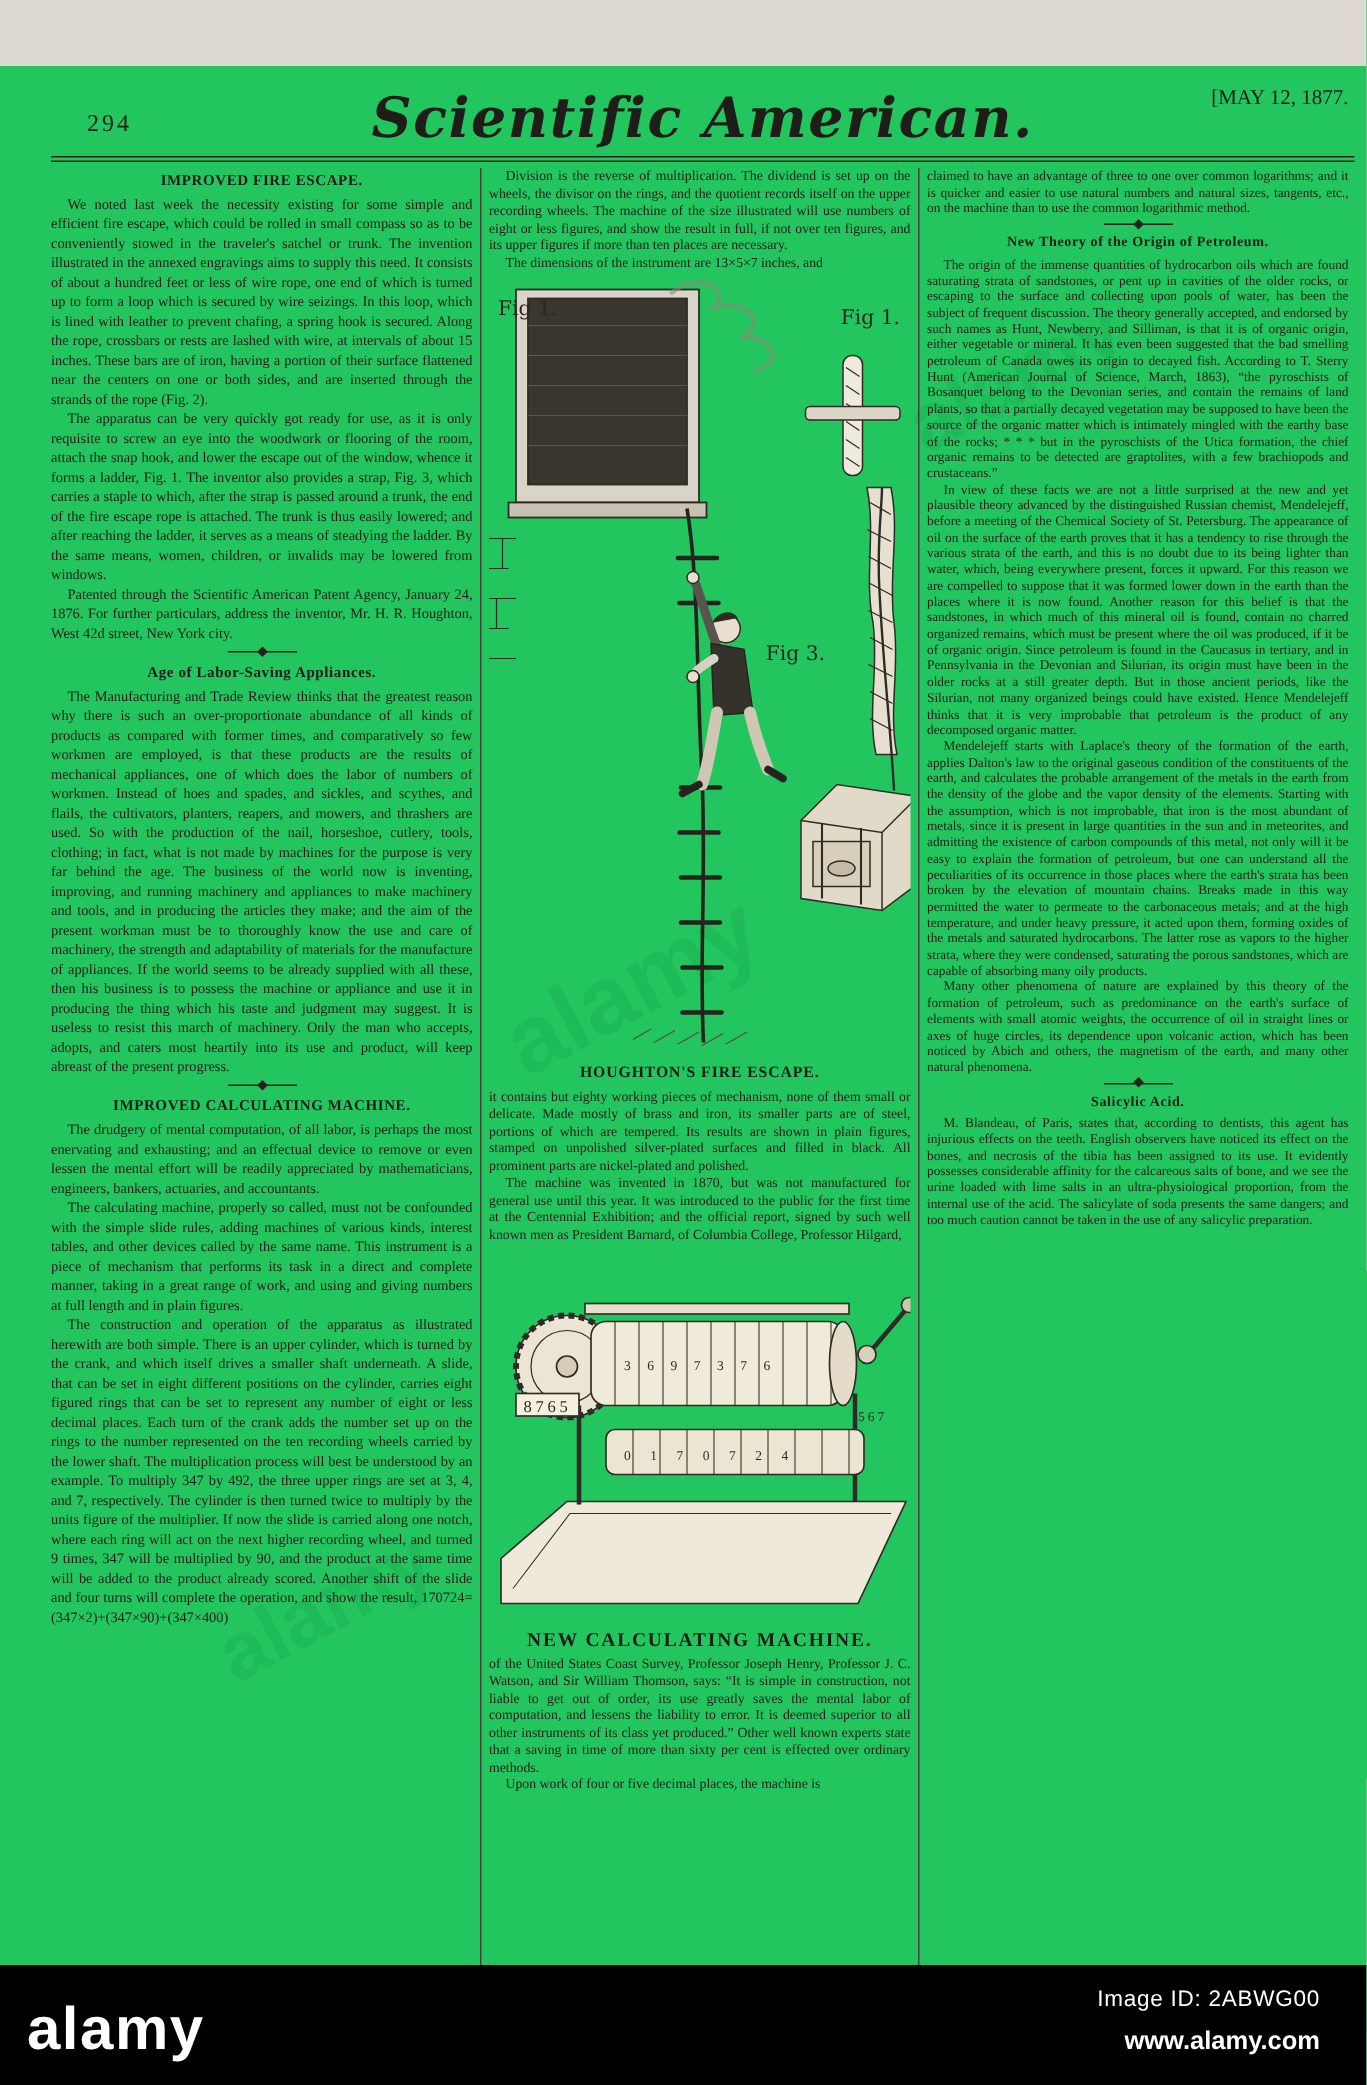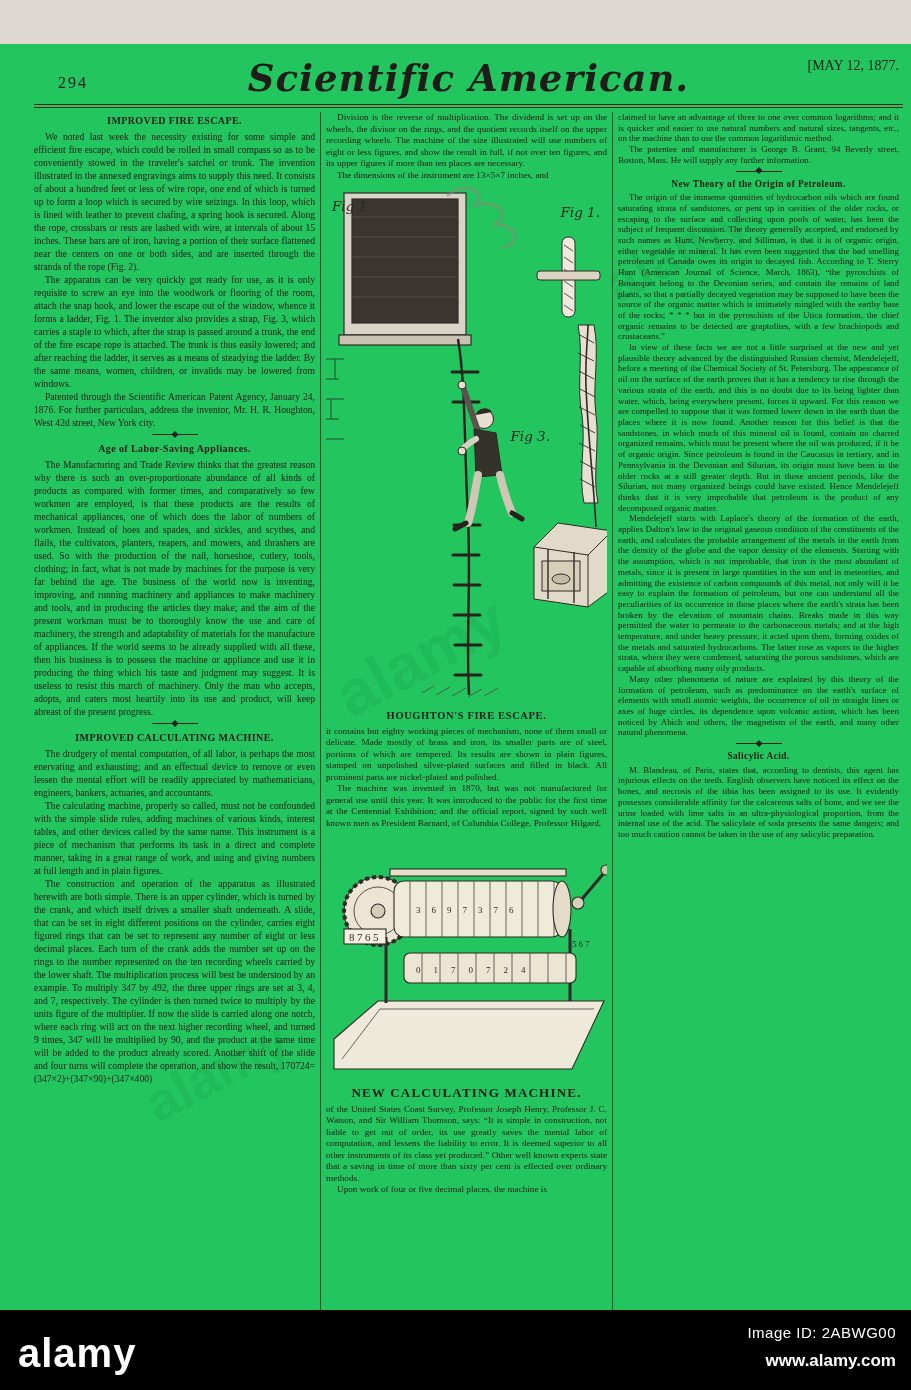--- a/index.html
+++ b/index.html
@@ -31,31 +31,31 @@
   .orn { width:46px; margin:5px auto 4px; border-top:1px solid #26231e; position:relative; height:4px; }
   .orn::before { content:""; position:absolute; left:50%; top:-3.5px; width:5px; height:5px; background:#26231e; transform:translateX(-50%) rotate(45deg); }
   .orn::after { content:""; position:absolute; left:-8px; right:-8px; top:-1px; border-top:0; }
 
   .figcap { text-align:center; font-weight:bold; font-size:10.5px; letter-spacing:0.6px; margin:5px 0 4px; }
   .figcap.big { font-size:13px; letter-spacing:1.2px; margin:8px 0 5px; }
 
   .illus { position:relative; margin:2px auto; }
   .illus.fire { width:290px; height:522px; }
   .illus.machine { width:286px; height:248px; }
-  .figlabel { position:absolute; font-family:"DejaVu Serif", serif; font-style:italic; font-size:13.5px; color:#2a2722; }
+  .figlabel { position:absolute; font-family:"DejaVu Serif", serif; font-size:13.5px; color:#2a2722; }
 
   svg text { font-family:"Liberation Serif", serif; fill:#2e2b26; }
 
   
   .wm-vert { position:absolute; left:2px; top:12px; font-family:"Liberation Sans", sans-serif; font-weight:bold; font-size:22px; color:#111; transform:rotate(90deg); transform-origin:left top; letter-spacing:0.5px; }
   .wm-faint { position:absolute; font-family:"Liberation Sans", sans-serif; font-weight:bold; color:#000; opacity:0.045; pointer-events:none; }
 
   .bottombar { position:absolute; left:0; bottom:0; width:911px; height:80px; background:#000; color:#fff; }
   .bar-logo { position:absolute; left:18px; bottom:14px; font-family:"Liberation Sans", sans-serif; font-weight:bold; font-size:40px; letter-spacing:1px; }
-  .bar-right { position:absolute; right:15px; top:14px; text-align:right; font-family:"Liberation Sans", sans-serif; }
+  .bar-right { position:absolute; right:31px; top:14px; text-align:right; font-family:"Liberation Sans", sans-serif; }
   .bar-id { font-size:15px; letter-spacing:0.5px; }
   .bar-url { font-size:17px; font-weight:bold; margin-top:10px; }
 </style>
 </head>
 <body>
 
 <div class="page">
 
   <div class="header">
     <span class="pageno">294</span>
@@ -183,21 +183,20 @@
       <div class="figcap big">NEW CALCULATING MACHINE.</div>
 
       <p class="cont">of the United States Coast Survey, Professor Joseph Henry, Professor J. C. Watson, and Sir William Thomson, says: “It is simple in construction, not liable to get out of order, its use greatly saves the mental labor of computation, and lessens the liability to error. It is deemed superior to all other instruments of its class yet produced.” Other well known experts state that a saving in time of more than sixty per cent is effected over ordinary methods.</p>
       <p class="para">Upon work of four or five decimal places, the machine is</p>
     </div>
 
     <div class="vrule"></div>
 
     <div class="col col-right">
       <p class="cont">claimed to have an advantage of three to one over common logarithms; and it is quicker and easier to use natural numbers and natural sizes, tangents, etc., on the machine than to use the common logarithmic method.</p>
-      <p class="para">The patentee and manufacturer is George B. Grant, 94 Beverly street, Boston, Mass. He will supply any further information.</p>
       <div class="orn"></div>
       <h3 class="art-title">New Theory of the Origin of Petroleum.</h3>
       <p class="para">The origin of the immense quantities of hydrocarbon oils which are found saturating strata of sandstones, or pent up in cavities of the older rocks, or escaping to the surface and collecting upon pools of water, has been the subject of frequent discussion. The theory generally accepted, and endorsed by such names as Hunt, Newberry, and Silliman, is that it is of organic origin, either vegetable or mineral. It has even been suggested that the bad smelling petroleum of Canada owes its origin to decayed fish. According to T. Sterry Hunt (American Journal of Science, March, 1863), “the pyroschists of Bosanquet belong to the Devonian series, and contain the remains of land plants, so that a partially decayed vegetation may be supposed to have been the source of the organic matter which is intimately mingled with the earthy base of the rocks; * * * but in the pyroschists of the Utica formation, the chief organic remains to be detected are graptolites, with a few brachiopods and crustaceans.”</p>
       <p class="para">In view of these facts we are not a little surprised at the new and yet plausible theory advanced by the distinguished Russian chemist, Mendelejeff, before a meeting of the Chemical Society of St. Petersburg. The appearance of oil on the surface of the earth proves that it has a tendency to rise through the various strata of the earth, and this is no doubt due to its being lighter than water, which, being everywhere present, forces it upward. For this reason we are compelled to suppose that it was formed lower down in the earth than the places where it is now found. Another reason for this belief is that the sandstones, in which much of this mineral oil is found, contain no charred organized remains, which must be present where the oil was produced, if it be of organic origin. Since petroleum is found in the Caucasus in tertiary, and in Pennsylvania in the Devonian and Silurian, its origin must have been in the older rocks at a still greater depth. But in those ancient periods, like the Silurian, not many organized beings could have existed. Hence Mendelejeff thinks that it is very improbable that petroleum is the product of any decomposed organic matter.</p>
       <p class="para">Mendelejeff starts with Laplace's theory of the formation of the earth, applies Dalton's law to the original gaseous condition of the constituents of the earth, and calculates the probable arrangement of the metals in the earth from the density of the globe and the vapor density of the elements. Starting with the assumption, which is not improbable, that iron is the most abundant of metals, since it is present in large quantities in the sun and in meteorites, and admitting the existence of carbon compounds of this metal, not only will it be easy to explain the formation of petroleum, but one can understand all the peculiarities of its occurrence in those places where the earth's strata has been broken by the elevation of mountain chains. Breaks made in this way permitted the water to permeate to the carbonaceous metals; and at the high temperature, and under heavy pressure, it acted upon them, forming oxides of the metals and saturated hydrocarbons. The latter rose as vapors to the higher strata, where they were condensed, saturating the porous sandstones, which are capable of absorbing many oily products.</p>
       <p class="para">Many other phenomena of nature are explained by this theory of the formation of petroleum, such as predominance on the earth's surface of elements with small atomic weights, the occurrence of oil in straight lines or axes of huge circles, its dependence upon volcanic action, which has been noticed by Abich and others, the magnetism of the earth, and many other natural phenomena.</p>
       <div class="orn"></div>
       <h3 class="art-title">Salicylic Acid.</h3>
       <p class="para">M. Blandeau, of Paris, states that, according to dentists, this agent has injurious effects on the teeth. English observers have noticed its effect on the bones, and necrosis of the tibia has been assigned to its use. It evidently possesses considerable affinity for the calcareous salts of bone, and we see the urine loaded with lime salts in an ultra-physiological proportion, from the internal use of the acid. The salicylate of soda presents the same dangers; and too much caution cannot be taken in the use of any salicylic preparation.</p>
     </div>

